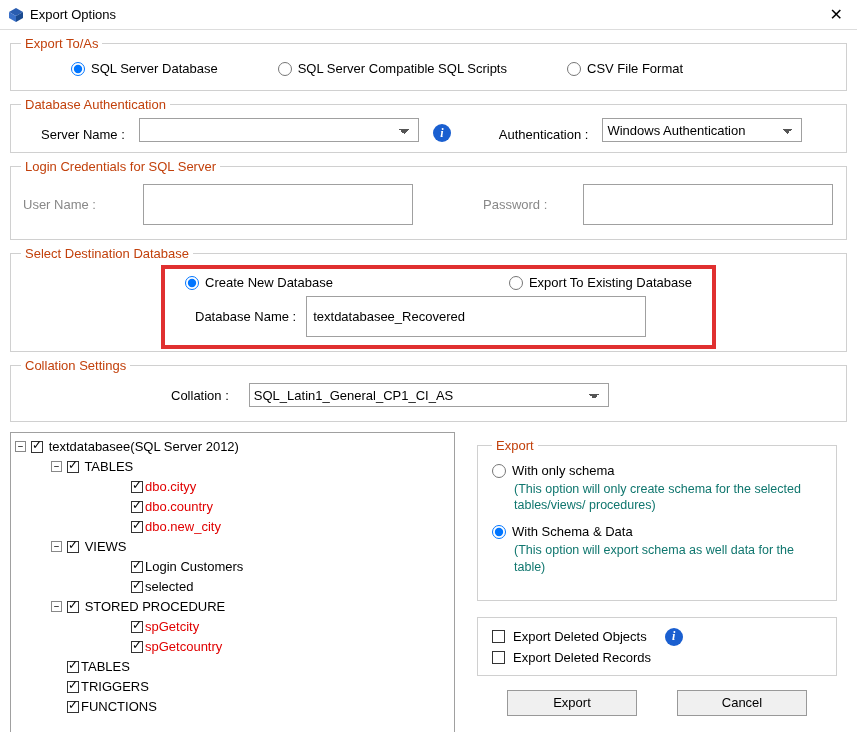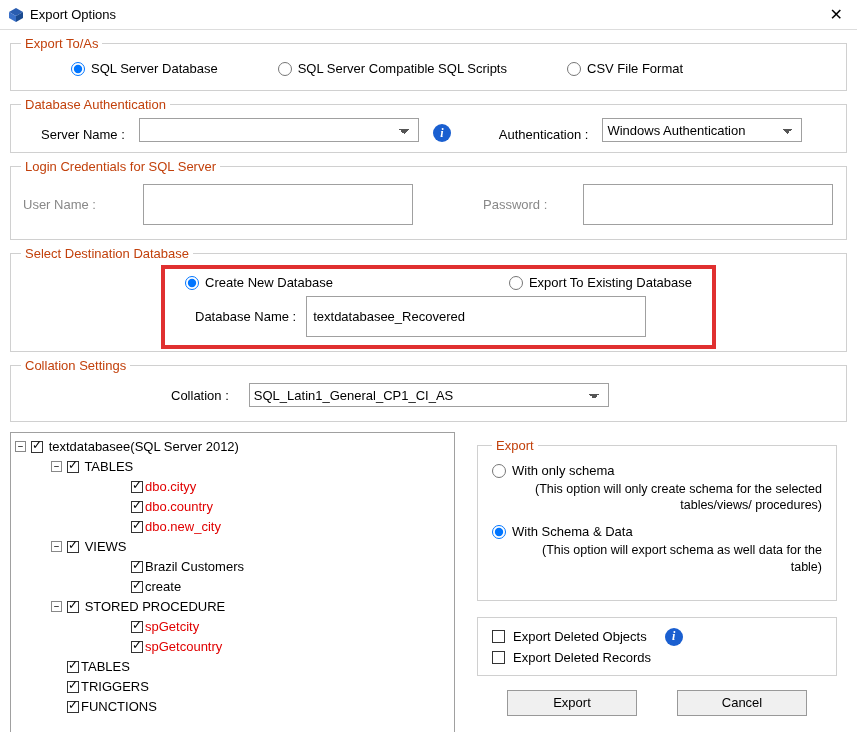--- a/index.html
+++ b/index.html
@@ -35,21 +35,21 @@
 .toggle { position: absolute; left: 2px; top: 4px; width: 11px; height: 11px; border: 1px solid #888; background: #fff; font-size: 9px; line-height: 9px; text-align: center; cursor: pointer; font-family: monospace; }
 li.depth1 > .toggle { left: 20px; }
 .chk { display: inline-block; width: 12px; height: 12px; border: 1px solid #333; vertical-align: -2px; position: relative; margin-right: 2px; cursor: pointer; }
 .chk.checked::after { content: "✓"; position: absolute; top: -3px; left: 0; font-size: 12px; line-height: 12px; }
 .red { color: #e00000; }
 .bold { font-weight: bold; }
 .right-col { width: 380px; display: flex; flex-direction: column; gap: 8px; }
 .export-fieldset { border: 1px solid #d0d0d0; padding: 10px 14px 14px 14px; }
 .export-fieldset legend { padding: 0 4px; }
 .opt-block { margin-bottom: 10px; }
-.opt-desc { font-size: 12.5px; color: #000000; padding-left: 22px; line-height: 1.35; text-align: right; }
+.opt-desc { font-size: 12.5px; color: #0f766e; padding-left: 22px; line-height: 1.35; }
 .checkbox-row { display: flex; align-items: center; gap: 6px; padding: 2px 0; }
 .checkbox-row .chk { width: 13px; height: 13px; }
 .btn-row { display: flex; gap: 40px; justify-content: center; padding-top: 4px; }
 button.btn { width: 130px; height: 26px; border: 1px solid #999; background: #f0f0f0; cursor: pointer; font-size: 13px; }
 </style>
 </head>
 <body>
 
 <div class="titlebar">
   <svg class="app-icon" viewBox="0 0 16 16">
@@ -152,22 +152,22 @@
               <li class="node depth2"><span class="chk checked"></span><span class="red">dbo.cityy</span></li>
               <li class="node depth2"><span class="chk checked"></span><span class="red">dbo.country</span></li>
               <li class="node depth2"><span class="chk checked"></span><span class="red">dbo.new_city</span></li>
             </ul>
           </li>
           <li class="node depth1">
             <span class="toggle">−</span>
             <span class="chk checked"></span>
             <span>VIEWS</span>
             <ul>
-              <li class="node depth2"><span class="chk checked"></span><span>Brazil Customers</span></li>
-              <li class="node depth2"><span class="chk checked"></span><span>create</span></li>
+              <li class="node depth2"><span class="chk checked"></span><span>Login Customers</span></li>
+              <li class="node depth2"><span class="chk checked"></span><span>selected</span></li>
             </ul>
           </li>
           <li class="node depth1">
             <span class="toggle">−</span>
             <span class="chk checked"></span>
             <span>STORED PROCEDURE</span>
             <ul>
               <li class="node depth2"><span class="chk checked"></span><span class="red">spGetcity</span></li>
               <li class="node depth2"><span class="chk checked"></span><span class="red">spGetcountry</span></li>
             </ul>

